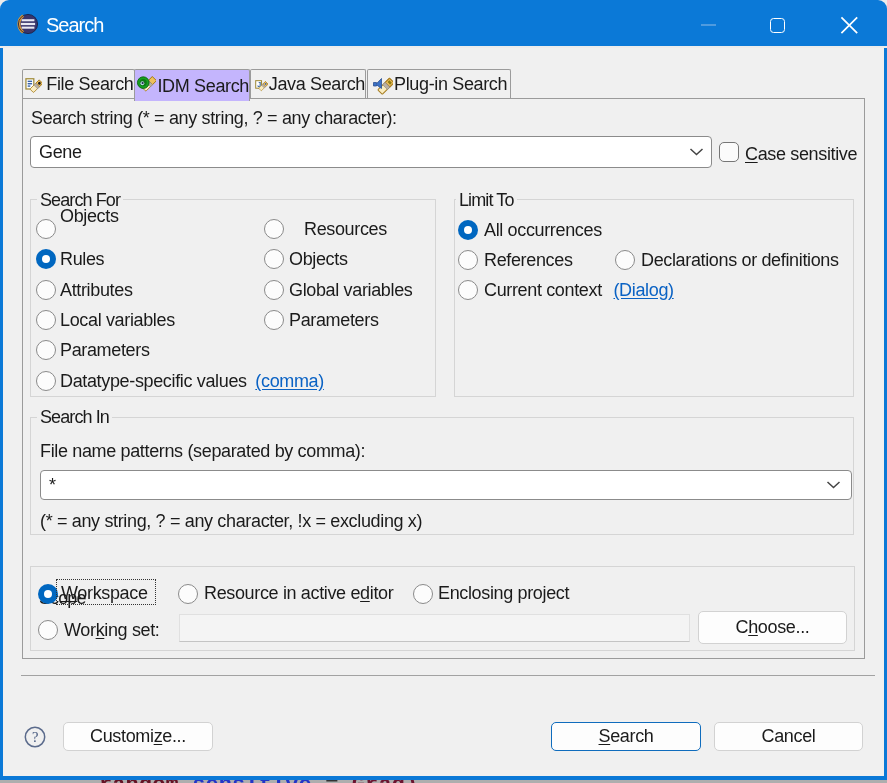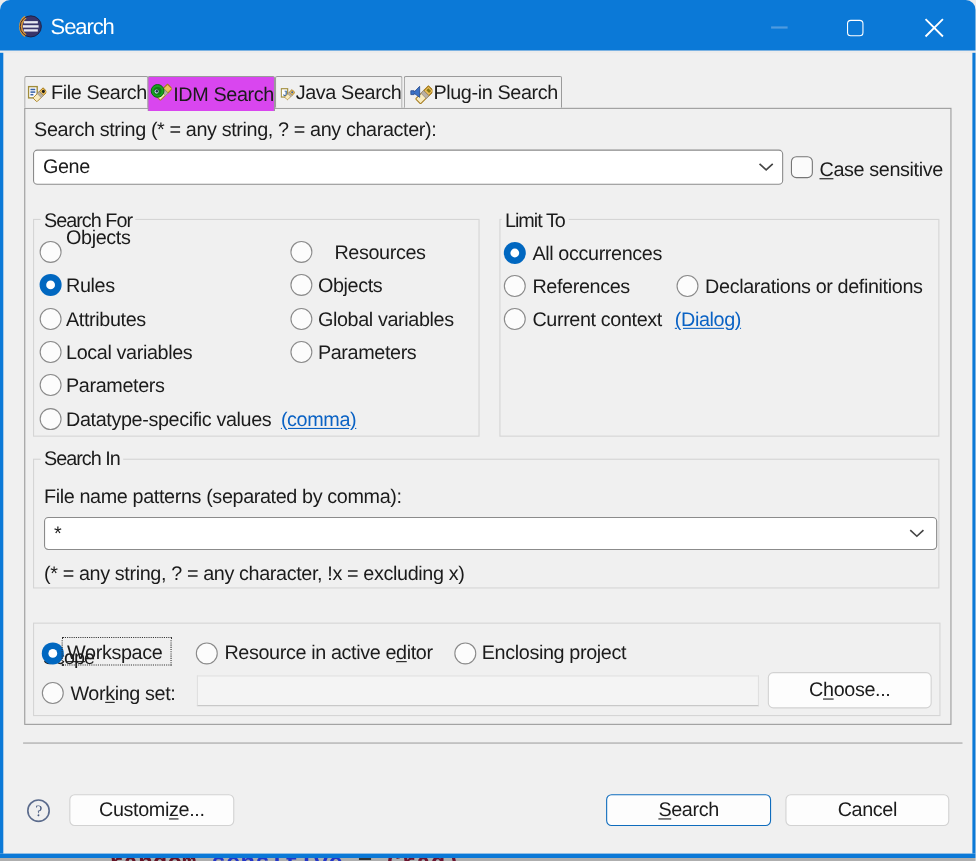--- a/index.html
+++ b/index.html
@@ -77,21 +77,21 @@
     <rect x="3.4" y="10.2" width="3.4" height="1.8" fill="#3a64a8"></rect>
     <g transform="translate(1.5,1.2) rotate(45 12 11)">
       <rect x="8.8" y="1.5" width="6.4" height="16.5" rx="1" fill="#f9ecc0" stroke="#a77e22" stroke-width="1"></rect>
       <rect x="8.8" y="1.5" width="6.4" height="6" fill="#eec05e" stroke="#a77e22" stroke-width="1"></rect>
       <rect x="8.6" y="7.5" width="6.8" height="3.4" fill="#b9b0a4" stroke="#8f867a" stroke-width="0.6"></rect>
       <circle cx="12" cy="4.2" r="1.8" fill="#1b1b1b"></circle>
     </g>
   </svg>
   <span class="t" style="margin-left:4px">File Search</span>
 </div>
-<div class="tab" style="left:134px;top:69px;width:116px;height:32px;background:#d946ef;z-index:3">
+<div class="tab" style="left:134px;top:69px;width:116px;height:32px;background:#c4b5fd;z-index:3">
   <svg width="22" height="22" viewBox="0 0 22 22" style="margin-left:1px;margin-top:3px;align-self:flex-start">
     <g transform="translate(1.5,0.8) rotate(45 12 11)">
       <rect x="8.8" y="1.5" width="6.4" height="16.5" rx="1" fill="#f9ecc0" stroke="#a77e22" stroke-width="1"></rect>
       <rect x="8.8" y="1.5" width="6.4" height="6" fill="#eec05e" stroke="#a77e22" stroke-width="1"></rect>
       <rect x="8.6" y="7.5" width="6.8" height="3.4" fill="#b9b0a4" stroke="#8f867a" stroke-width="0.6"></rect>
     </g>
     <circle cx="8" cy="9.5" r="6.4" fill="#17a11f" stroke="#0b6410" stroke-width="1"></circle>
     <circle cx="8" cy="9.5" r="3.9" fill="#0e7a15"></circle>
     <circle cx="7" cy="10.2" r="2.1" fill="#bcd6e4"></circle>
     <circle cx="7.3" cy="9.9" r="1.2" fill="#1c3246"></circle>

